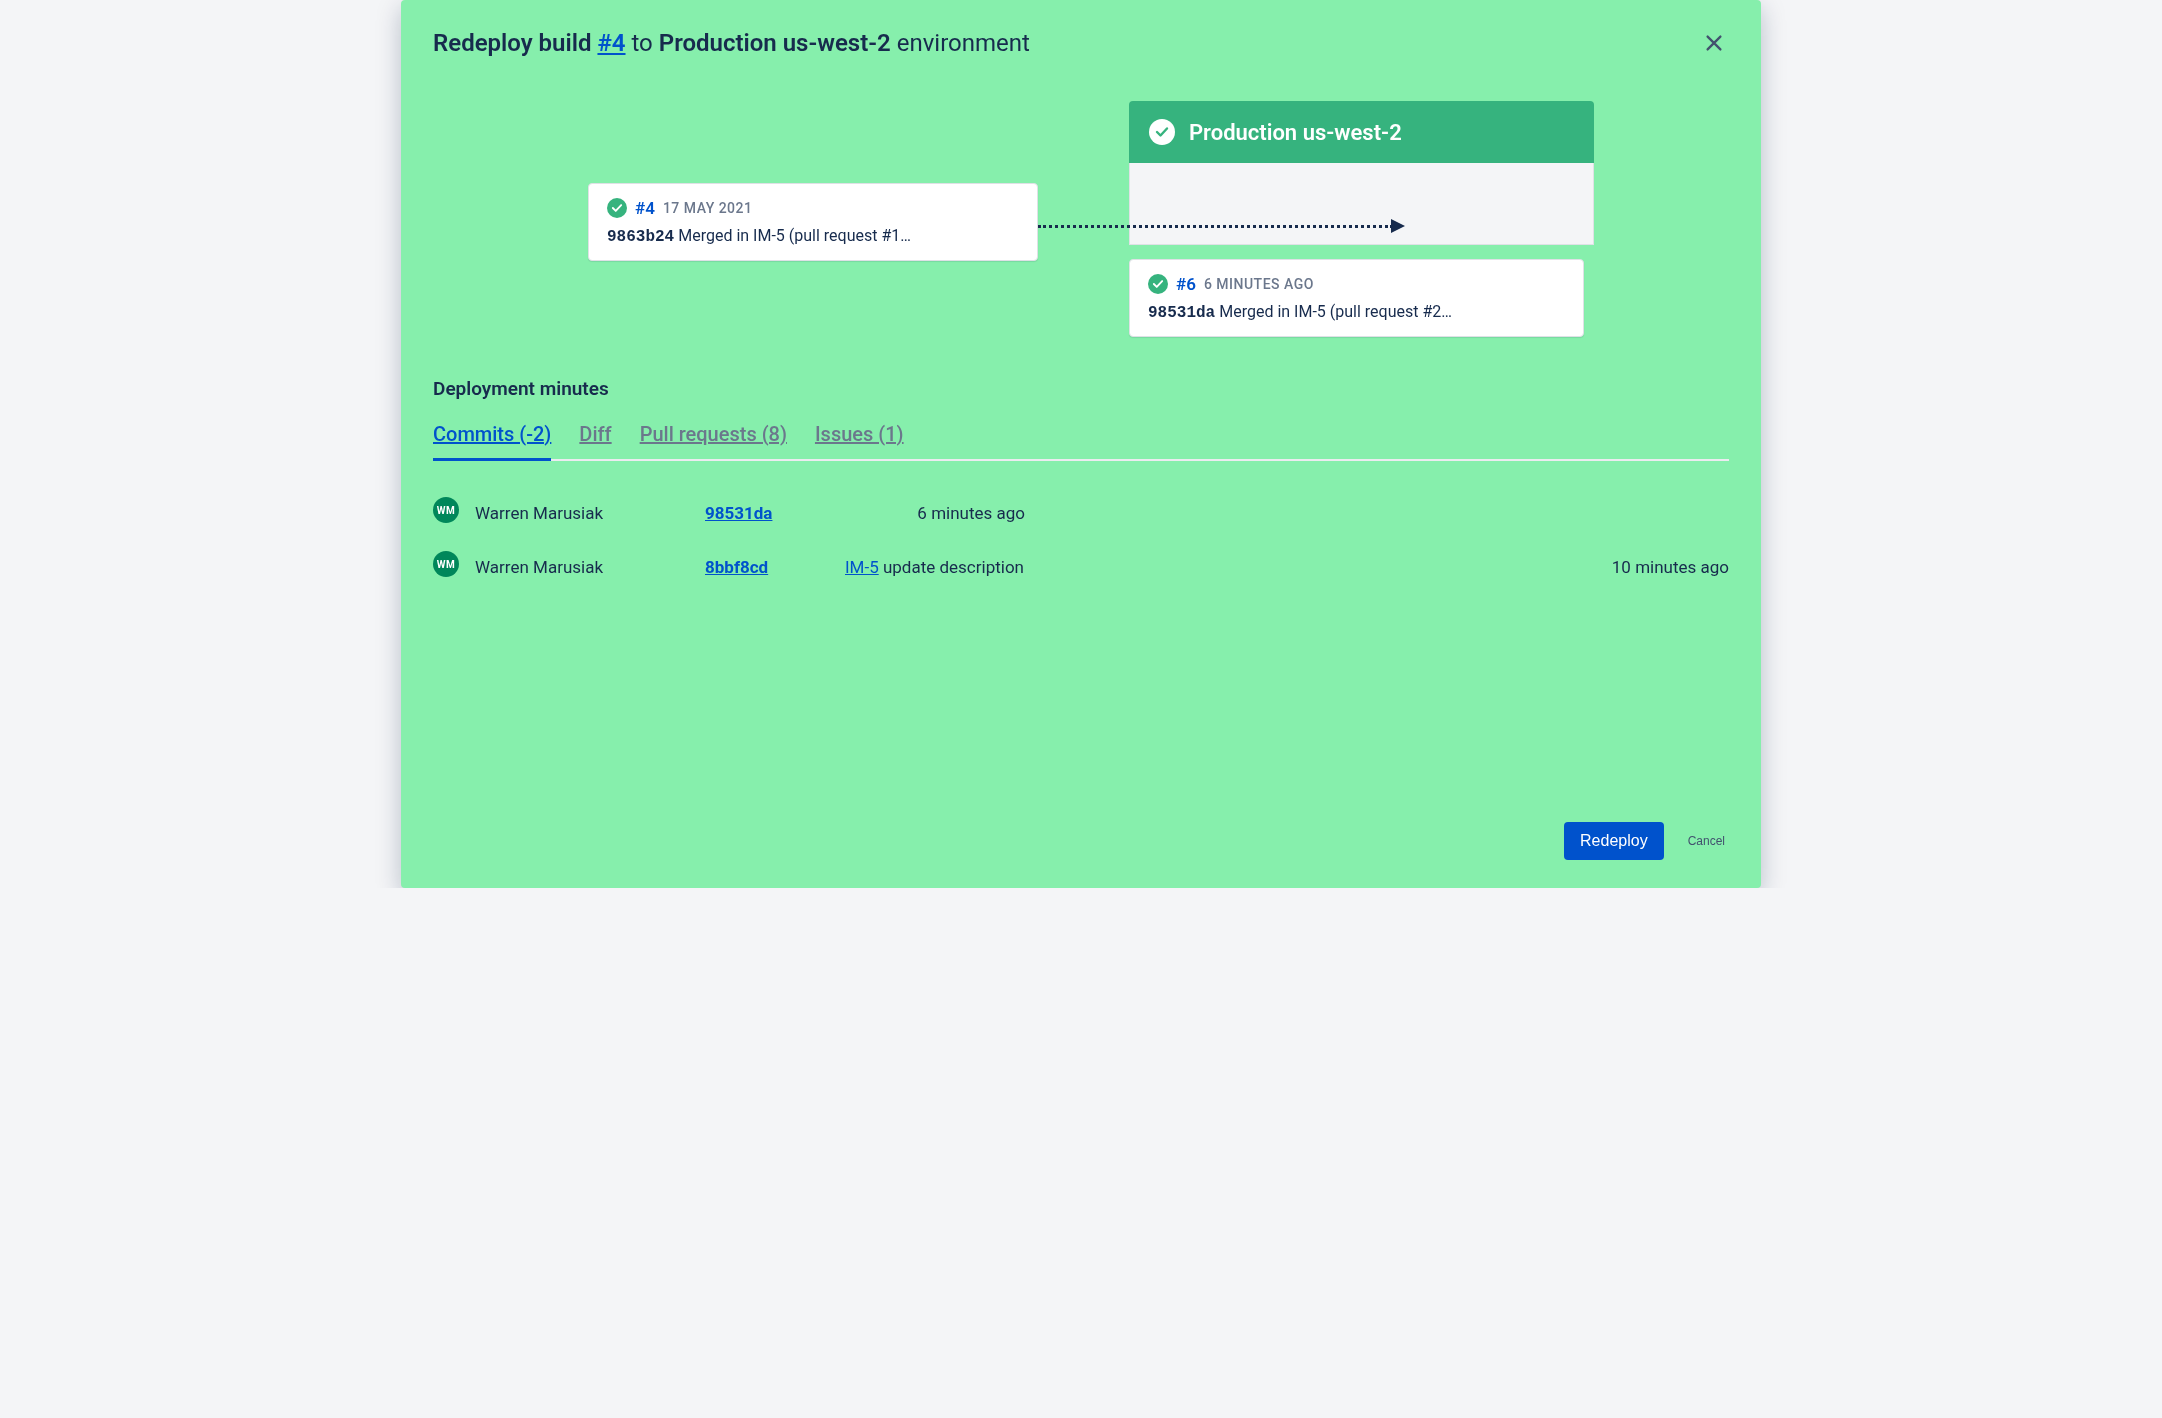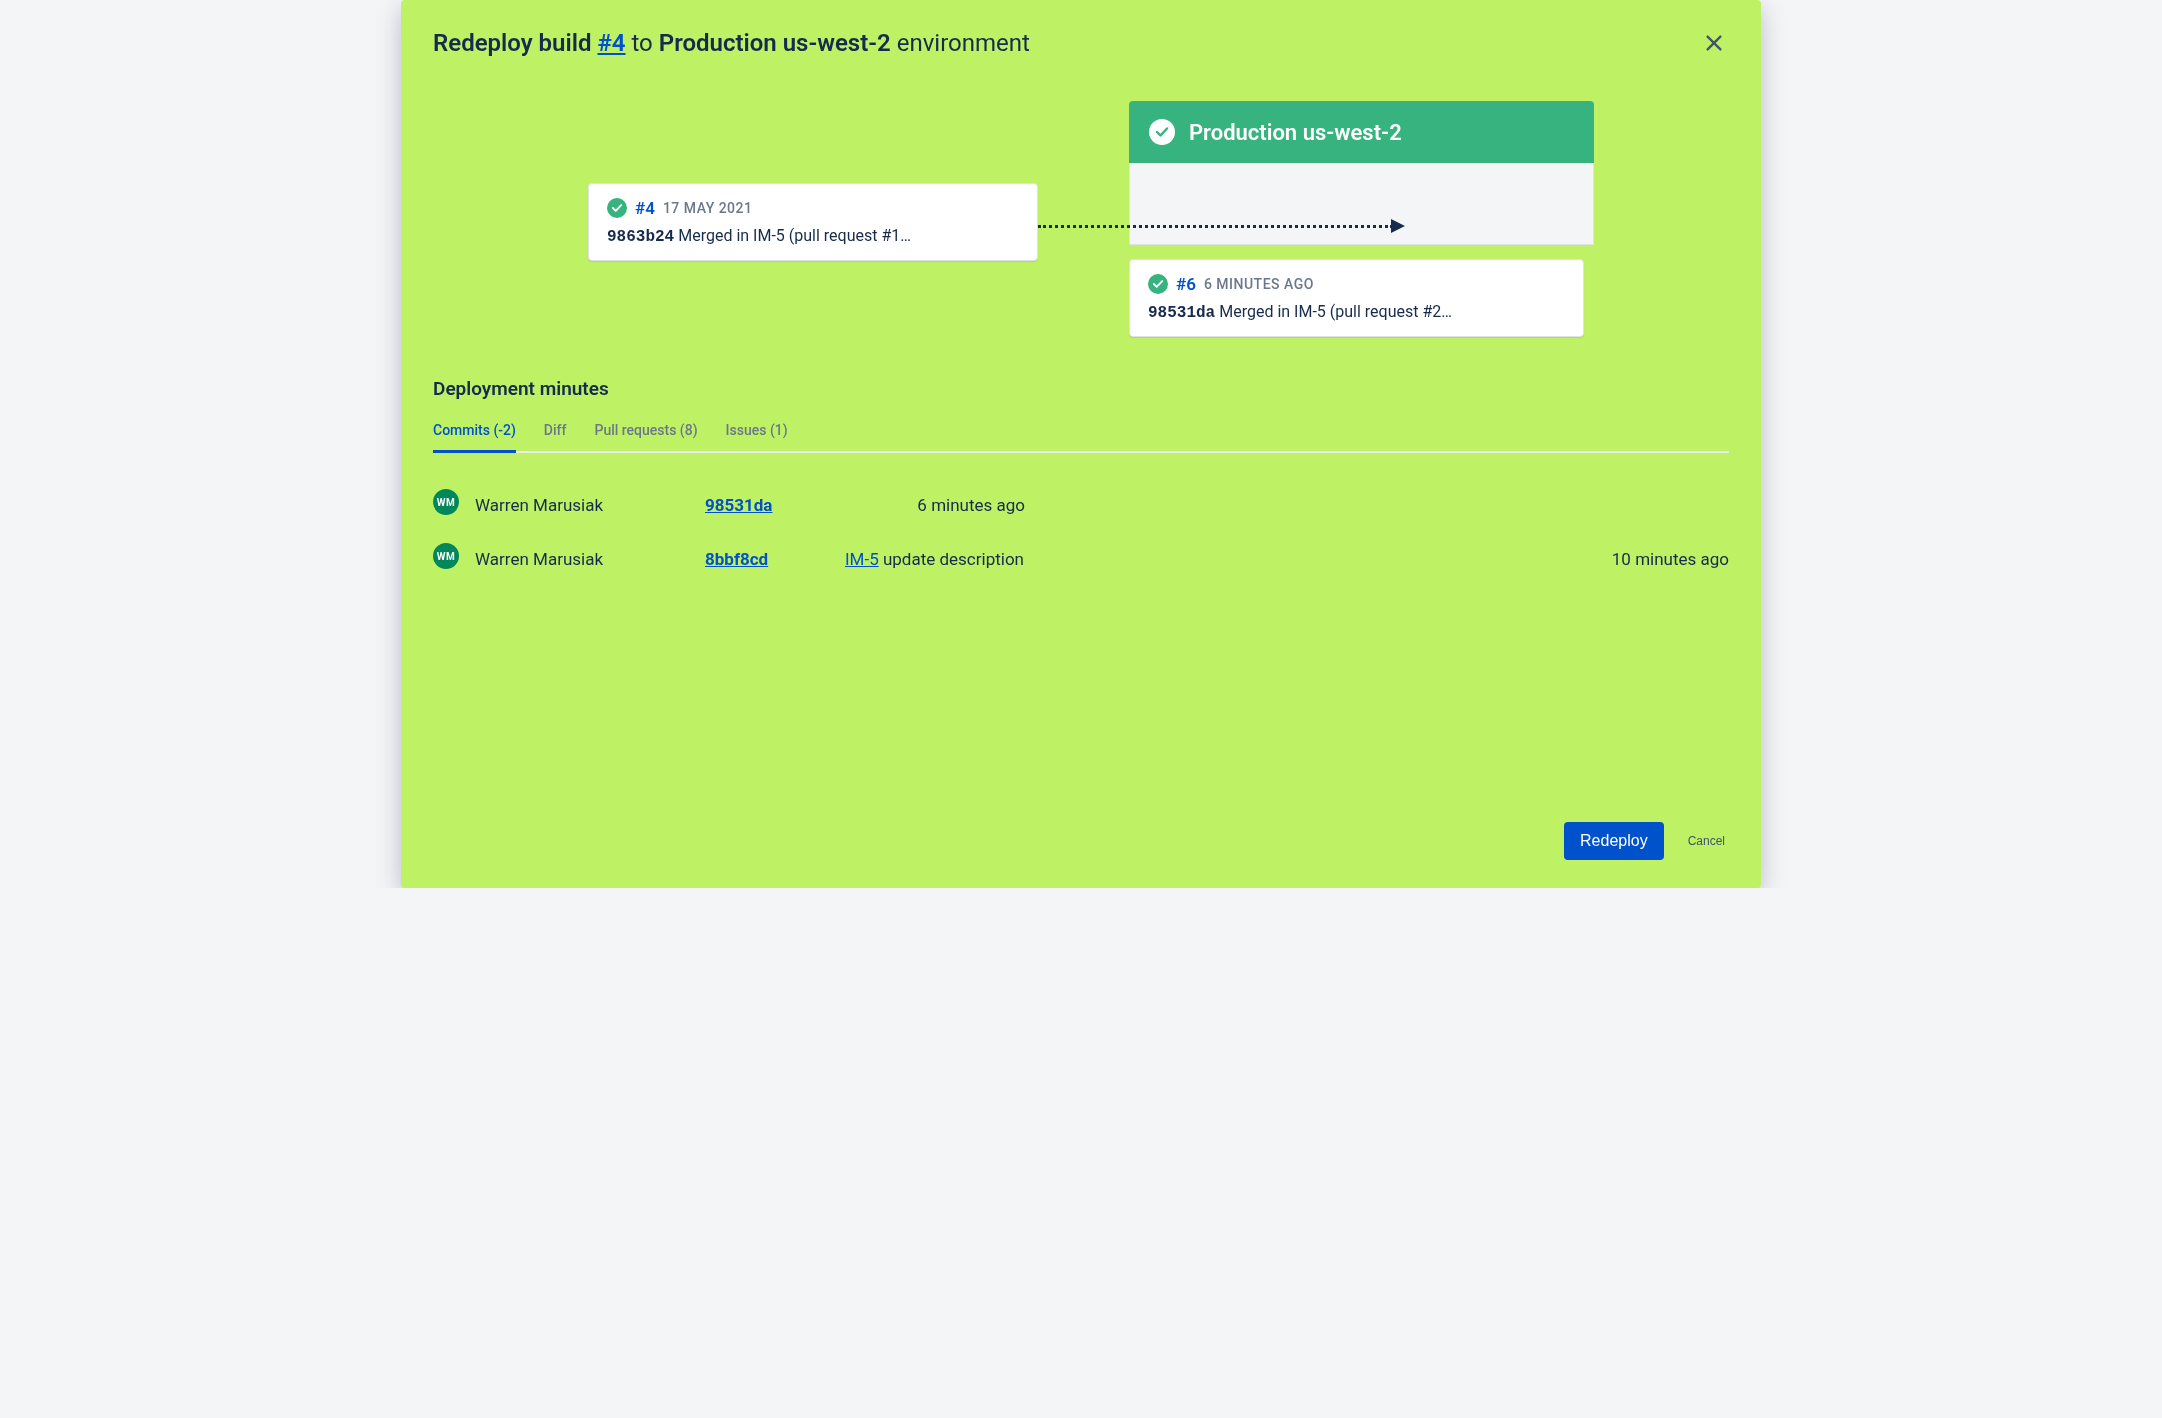--- a/index.html
+++ b/index.html
@@ -3,21 +3,21 @@
   <meta charset="utf-8">
   <style>
     * { box-sizing: border-box; margin: 0; padding: 0; }
     body {
       font-family: -apple-system, BlinkMacSystemFont, "Segoe UI", Roboto, "Helvetica Neue", Arial, sans-serif;
       background: #f4f5f7;
       color: #172b4d;
       padding: 0;
     }
     .modal {
-      background: #bef264;
+      background: #86efac;
       border-radius: 4px;
       box-shadow: 0 8px 24px rgba(9,30,66,0.25);
       width: 1360px;
       max-width: 100%;
       margin: 0 auto;
       padding: 28px 32px 28px 32px;
       position: relative;
       min-height: 888px;
       display: flex;
       flex-direction: column;
@@ -129,27 +129,28 @@
       color: #172b4d;
       margin-bottom: 22px;
     }
     .tabs {
       display: flex;
       gap: 28px;
       border-bottom: 2px solid #ebecf0;
       margin-bottom: 22px;
     }
     .tab {
-      font-size: 14px;
+      font-size: 20px;
       font-weight: 500;
       color: #6b778c;
       padding: 0 0 12px 0;
       cursor: pointer;
       margin-bottom: -2px;
       border-bottom: 3px solid transparent;
+      text-decoration: underline;
     }
     .tab.active {
       color: #0052cc;
       border-bottom-color: #0052cc;
       font-weight: 500;
     }
     .commit-row {
       display: flex;
       align-items: flex-end;
       padding: 14px 0;

